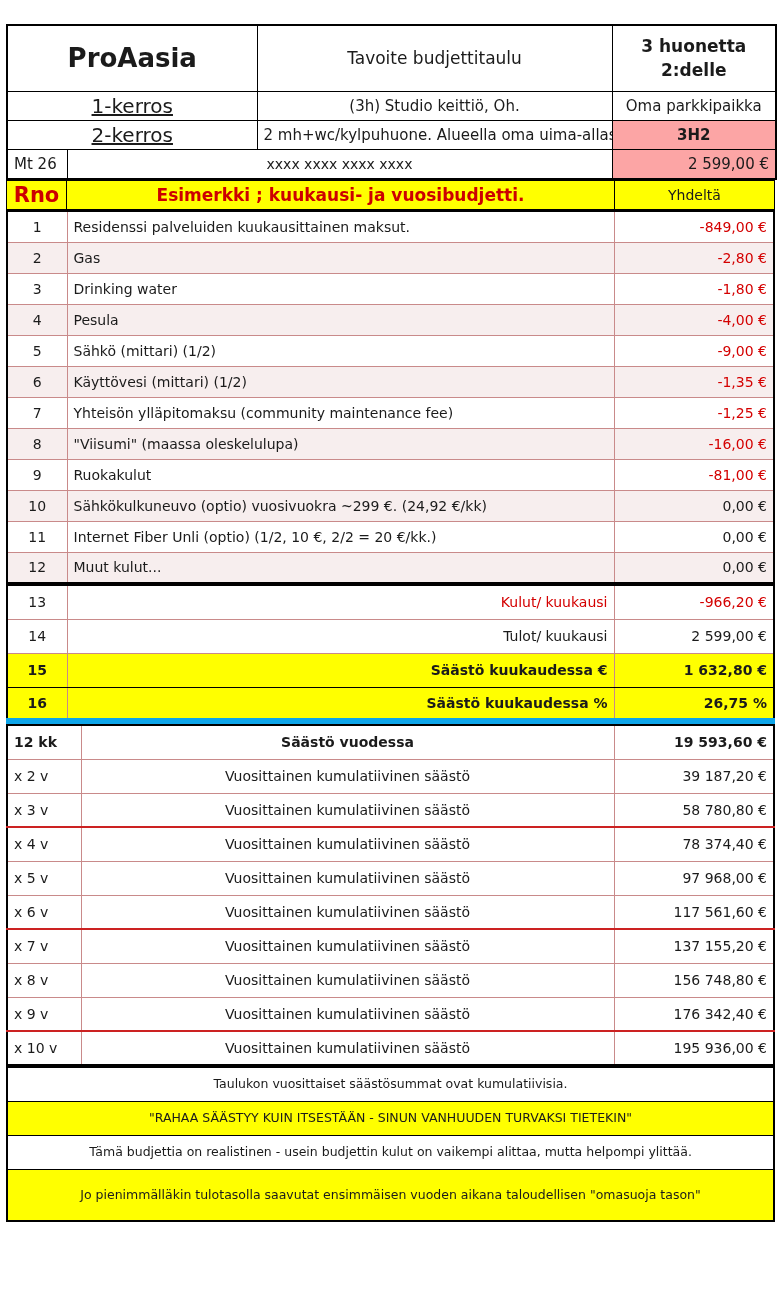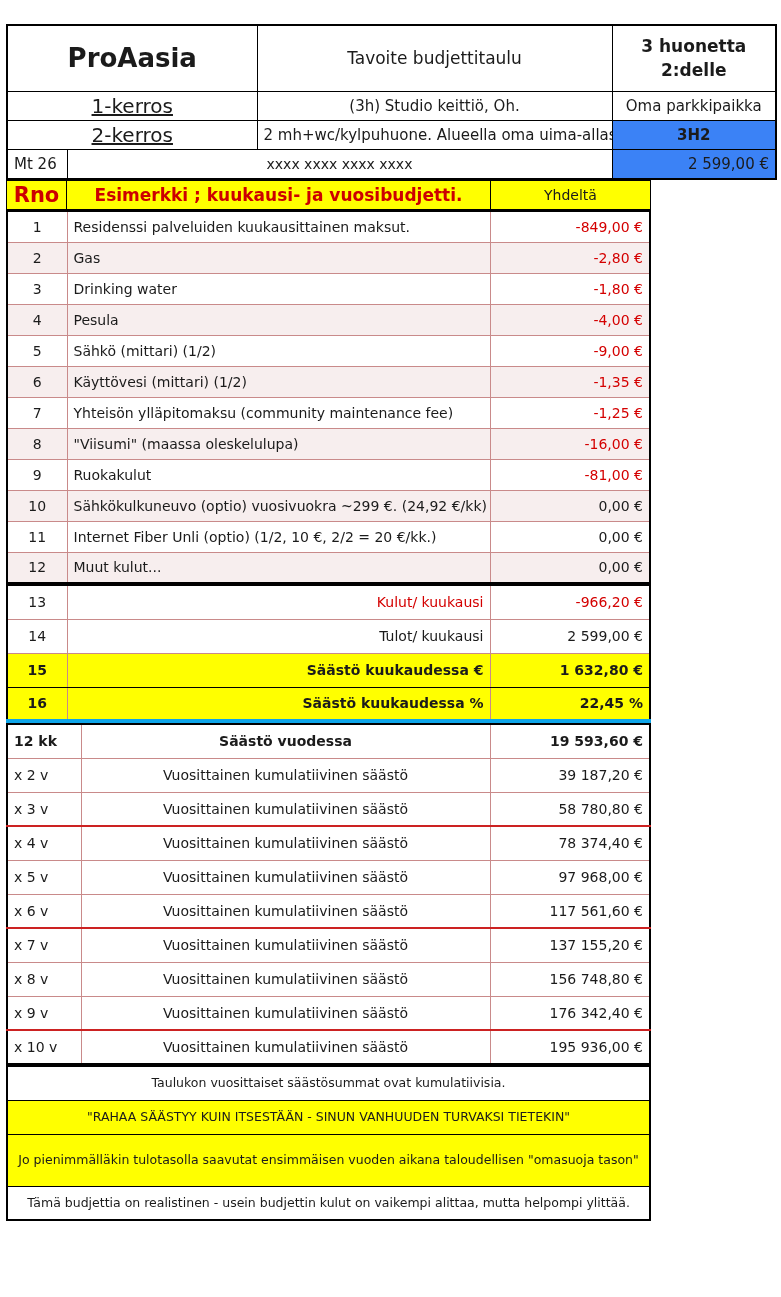--- a/index.html
+++ b/index.html
@@ -6,21 +6,21 @@
   body{
     font-family:"DejaVu Sans","Liberation Sans",sans-serif;
     width:781px;
   }
   .sheet{
     width:781px;
     box-sizing:border-box;
     padding:24px 6px 4px 6px;
     background:#fff;
   }
-  table{border-collapse:collapse;width:645px;table-layout:fixed;}
+  table{border-collapse:collapse;width:769px;table-layout:fixed;}
   td{
     border:1px solid #c98a8a;
     padding:2px 6px;
     font-size:13.5px;
     color:#1b1b1b;
     vertical-align:middle;
     height:22px;
     box-sizing:border-box;
     overflow:hidden;
     white-space:nowrap;
@@ -38,21 +38,21 @@
   .title{
     font-size:17px;text-align:center;height:66px;
   }
   .rooms{
     font-size:17px;font-weight:bold;text-align:center;height:66px;
     line-height:1.45;white-space:normal;
   }
   .floor-lbl{text-align:center;font-size:20px;height:28px;text-decoration:underline;}
   .floor-desc{text-align:center;font-size:15px;height:28px;}
   .floor-right{text-align:center;font-size:15px;height:28px;}
-  .yellow{background:#3b82f6;margin-top:28px;}
+  .yellow{background:#fca5a5;margin-top:28px;}
   .bold{font-weight:bold;}
   .mt-lbl{font-size:15px;text-align:left;height:30px;}
   .mt-mid{font-size:14px;text-align:center;height:30px;}
   .mt-amt{font-size:15px;text-align:right;height:30px;font-weight:normal;}
 
   .rno td{border:1px solid #000;background:#ffff00;}
   .rno .c-num{font-size:21px;font-weight:bold;color:#cc0000;text-align:center;}
   .rno .c-desc{font-size:17px;font-weight:bold;color:#cc0000;text-align:center;}
   .rno .c-amt{font-size:14px;color:#1b1b1b;text-align:center;font-weight:normal;}
 
@@ -61,21 +61,21 @@
   .row-item td{height:31px;font-size:14px;}
   .row-item .c-num{text-align:center;}
 
   .sum td{height:34px;font-size:14px;}
   .sum .c-desc{text-align:right;}
   .sum .c-amt{text-align:right;}
   .sum-red .c-desc,.sum-red .c-amt{color:#d40000;}
   .sum-yellow td{background:#ffff00;font-weight:bold;border-top:1px solid #000;border-bottom:1px solid #000;}
   .sum-yellow .c-num{text-align:center;}
   .topline td{border-top:2px solid #000;}
-  .botline td{border-bottom:4px solid #0ea5e9;}
+  .botline td{border-bottom:6px solid #0ea5e9;}
 
   .year td{height:34px;font-size:14px;}
   .year .c-num{text-align:left;padding-left:6px;}
   .year .c-desc{text-align:center;}
   .year .c-amt{text-align:right;}
   .year-first td{font-weight:bold;}
   .redtop td{border-top:2px solid #cc2222;}
 
   .note td{
     border:1px solid #000;text-align:center;font-weight:normal;font-size:12.5px;
@@ -227,21 +227,21 @@
         <td class="c-amt">2 599,00 €</td>
       </tr>
       <tr class="sum sum-yellow">
         <td class="c-num">15</td>
         <td class="c-desc">Säästö kuukaudessa €</td>
         <td class="c-amt">1 632,80 €</td>
       </tr>
       <tr class="sum sum-yellow botline">
         <td class="c-num">16</td>
         <td class="c-desc">Säästö kuukaudessa %</td>
-        <td class="c-amt">22,45 %</td>
+        <td class="c-amt">26,75 %</td>
       </tr>
     </tbody>
   </table>
 
   <table class="outer">
     <colgroup>
         <col class="c-num" style="width:74px">
         <col>
         <col class="c-amt">
       </colgroup>
@@ -303,22 +303,22 @@
     <colgroup>
         <col>
       </colgroup>
     <tbody>
       <tr class="note">
         <td>Taulukon vuosittaiset säästösummat ovat kumulatiivisia.</td>
       </tr>
       <tr class="note note-yellow">
         <td>"RAHAA SÄÄSTYY KUIN ITSESTÄÄN - SINUN VANHUUDEN TURVAKSI TIETEKIN"</td>
       </tr>
+      <tr class="note">
+        <td>Tämä budjettia on realistinen - usein budjettin kulut on vaikempi alittaa, mutta helpompi ylittää.</td>
+      </tr>
       <tr class="note note-yellow note-tall">
         <td>Jo pienimmälläkin tulotasolla saavutat ensimmäisen vuoden aikana taloudellisen "omasuoja tason"</td>
       </tr>
-      <tr class="note">
-        <td>Tämä budjettia on realistinen - usein budjettin kulut on vaikempi alittaa, mutta helpompi ylittää.</td>
-      </tr>
     </tbody>
   </table>
 
 </div>
 
 </body></html>

